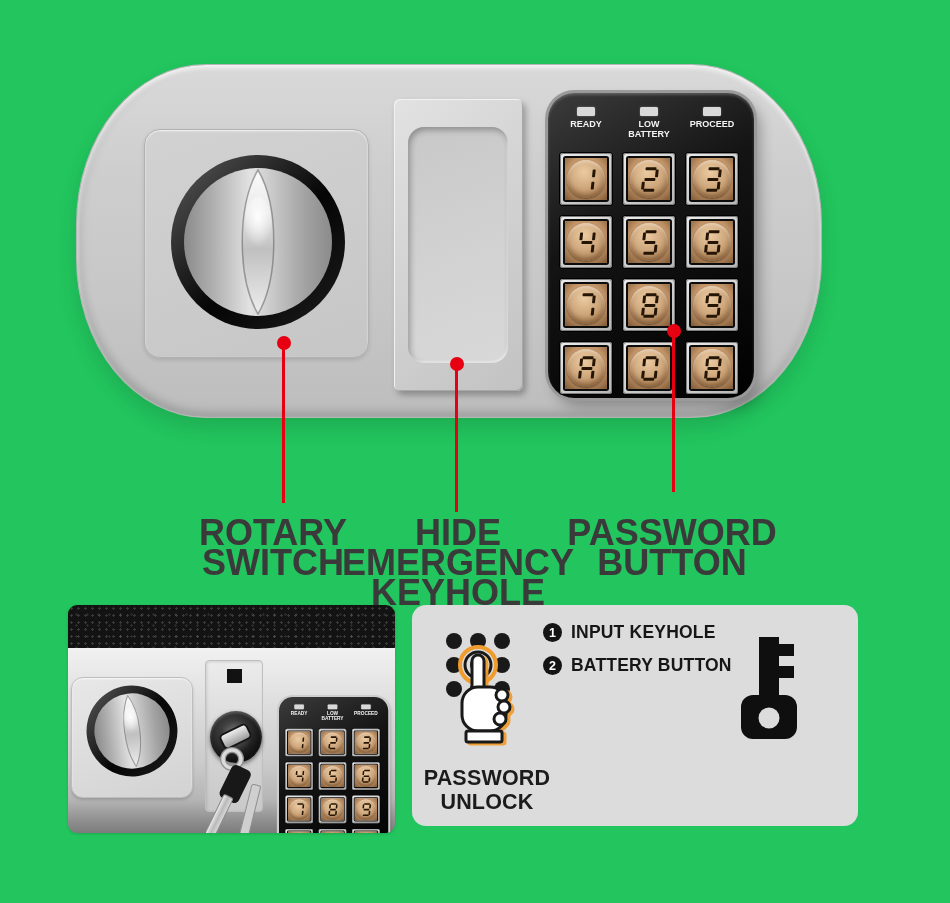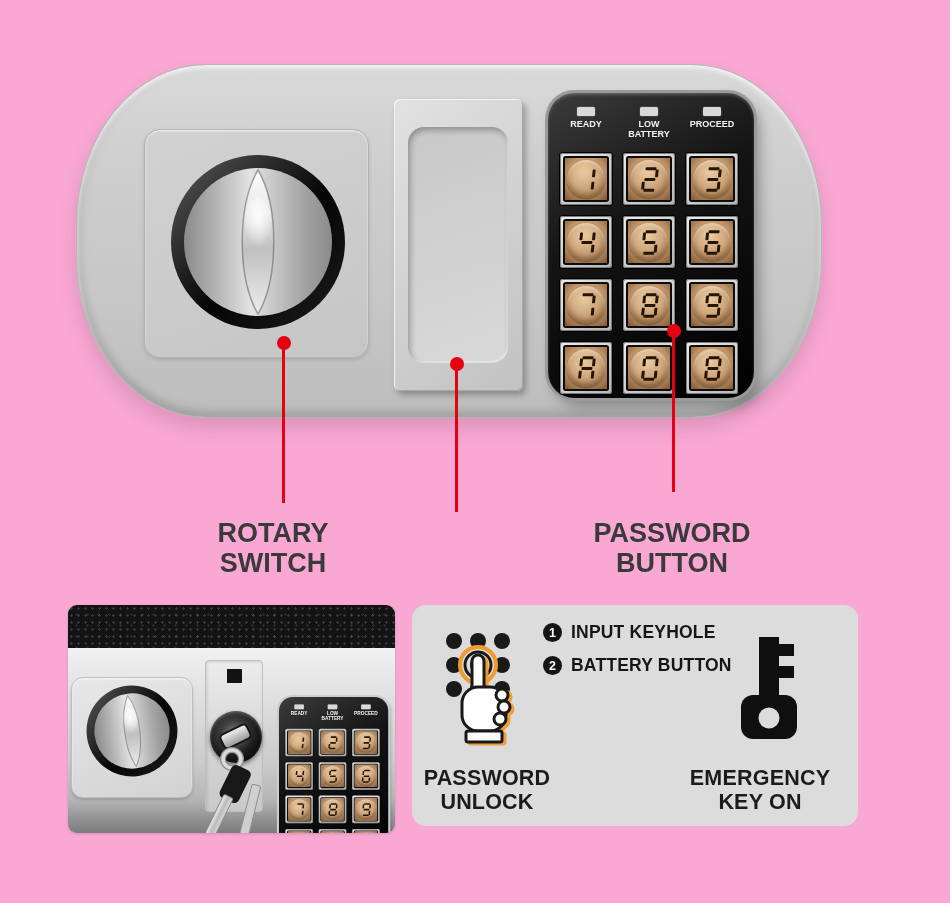--- a/index.html
+++ b/index.html
@@ -1,17 +1,17 @@
 <!DOCTYPE html>
 <html><head>
 <meta charset="utf-8">
 <style>
   html,body{margin:0;padding:0;background:#ffffff;}
   body{font-family:"Liberation Sans","DejaVu Sans",sans-serif;}
-  #canvas{position:relative;width:950px;height:903px;background:#f9a8d4;overflow:hidden;}
+  #canvas{position:relative;width:950px;height:903px;background:#22c55e;overflow:hidden;}
 
   
   .pill{position:absolute;left:76px;top:64px;width:746px;height:354px;
     background:linear-gradient(180deg,#d9d9d9 0%,#cecece 30%,#c7c7c7 65%,#bdbdbd 100%);
     border-radius:130px/160px;border:1px solid #b5b5b5;box-sizing:border-box;
     box-shadow:inset 0 3px 5px rgba(255,255,255,.8), inset 0 -6px 10px rgba(0,0,0,.14),
                inset 6px 0 10px rgba(0,0,0,.05), 0 10px 20px rgba(0,0,0,.12);}
   .rotary-plate{position:absolute;left:67px;top:64px;width:225px;height:229px;border-radius:16px;
     background:linear-gradient(160deg,#d2d2d2,#c6c6c6);border:1px solid #b2b2b2;box-sizing:border-box;
     box-shadow:inset 0 1px 2px rgba(255,255,255,.8), 0 2px 4px rgba(0,0,0,.12);}
@@ -48,21 +48,21 @@
 
   
   .keypad-small-wrap{position:absolute;left:211px;top:49px;width:112px;height:164px;}
   .keypad-small-wrap .keypad{left:0;top:0;transform:scale(.53);transform-origin:0 0;
     box-shadow:0 0 0 4px #cdcdcd, 2px 3px 6px rgba(0,0,0,.4);}
 
   
   .dot{position:absolute;width:14px;height:14px;border-radius:50%;background:#e60012;z-index:5;}
   .cline{position:absolute;width:3px;background:#e60012;z-index:4;}
   .callout-label{position:absolute;top:518px;width:240px;text-align:center;
-    font-size:27px;font-weight:bold;line-height:30px;color:#3a3a3a;white-space:pre-line;letter-spacing:0;}
+    font-size:36px;font-weight:bold;line-height:30px;color:#3a3a3a;white-space:pre-line;letter-spacing:0;}
 
   
   .photo{position:absolute;left:68px;top:605px;width:327px;height:228px;border-radius:9px;overflow:hidden;
     box-shadow:0 1px 3px rgba(0,0,0,.15);}
   .photo-top{position:absolute;left:0;top:0;width:100%;height:43px;background-color:#131313;
     background-image:radial-gradient(circle, rgba(255,255,255,.16) 0 1px, transparent 1.3px),
                      radial-gradient(circle, rgba(255,255,255,.10) 0 1px, transparent 1.3px);
     background-size:7px 7px,11px 11px;background-position:0 0,3px 4px;}
   .photo-body{position:absolute;left:0;top:43px;width:100%;height:185px;
     background:linear-gradient(180deg,#f1f1f1 0%,#dedede 30%,#cbcbcb 62%,#b5b5b5 82%,#8d8d8d 94%,#7c7c7c 100%);}
@@ -366,20 +366,22 @@
 
   <div class="dot" style="left:277px;top:336px;"></div>
   <div class="cline" style="left:282px;top:343px;height:160px;"></div>
   <div class="dot" style="left:450px;top:357px;"></div>
   <div class="cline" style="left:455px;top:364px;height:148px;"></div>
   <div class="dot" style="left:667px;top:324px;"></div>
   <div class="cline" style="left:672px;top:331px;height:161px;"></div>
 
   <div class="callout-label" style="left:153px;">ROTARY
 SWITCH</div>
+  <div class="callout-label" style="left:338px;">HIDE EMERGENCY
+KEYHOLE</div>
   <div class="callout-label" style="left:552px;">PASSWORD
 BUTTON</div>
 
   <div class="photo">
     <div class="photo-top"></div>
     <div class="photo-body">
       <div class="photo-knob-plate"></div>
       <div class="photo-knob">
         <svg viewBox="0 0 176 176" width="92" height="92">
           <circle cx="88" cy="88" r="87" fill="url(#ringG)"></circle>
@@ -627,17 +629,15 @@
     <svg class="key-icon" viewBox="0 0 58 103">
       <g fill="#0f0f0f">
         <rect x="19" y="0" width="20" height="64"></rect>
         <rect x="39" y="7" width="15" height="12"></rect>
         <rect x="39" y="29" width="15" height="12"></rect>
         <rect x="1" y="58" width="56" height="44" rx="12"></rect>
       </g>
       <circle cx="29" cy="81" r="10.5" fill="#dcdcdc"></circle>
     </svg>
 
-    <div class="caption ek">EMERGENCY
-KEY ON</div>
   </div>
 
 </div>
 
 </body></html>

